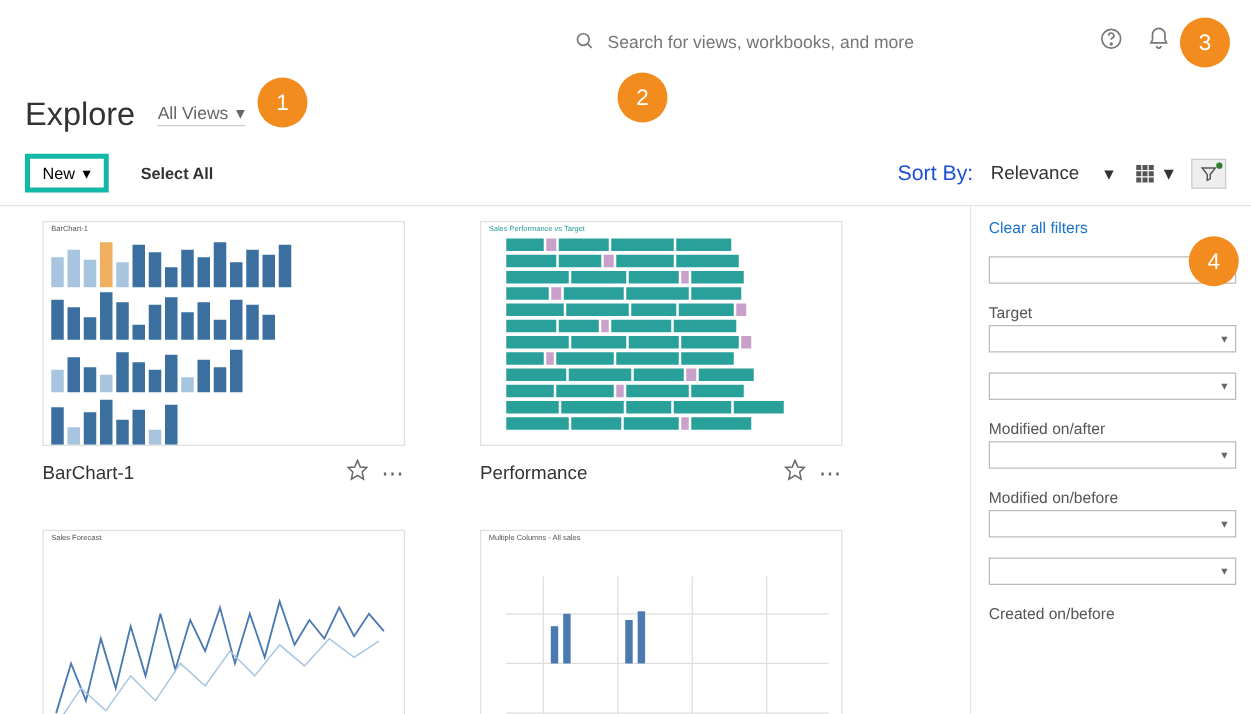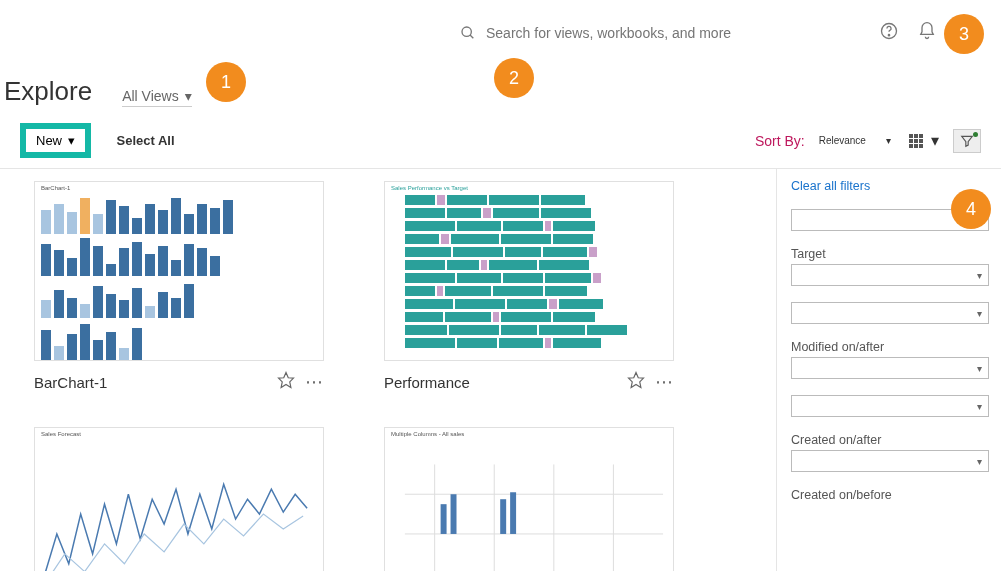--- a/index.html
+++ b/index.html
@@ -7,30 +7,30 @@
 
 .topbar { display: flex; align-items: center; padding: 10px 20px 0 20px; height: 56px; }
 .search-wrap { margin-left: 440px; display: flex; align-items: center; flex: 1; }
 .search-box { display: flex; align-items: center; color: #888; font-size: 14px; }
 .search-box svg { margin-right: 10px; }
 .search-box input { border: none; outline: none; font-size: 14px; color: #666; width: 300px; }
 .top-icons { display: flex; align-items: center; gap: 18px; margin-left: auto; }
 .top-icons .icon { color: #666; cursor: pointer; }
 .avatar { width: 26px; height: 26px; border-radius: 50%; background: linear-gradient(180deg,#8b4513 0%,#5d2f0d 100%); border: 2px solid #f59e0b; display:flex; align-items:center; justify-content:center; color:#fff; font-size:11px; }
 
-.header-row { display: flex; align-items: flex-end; padding: 20px 20px 10px 4px; gap: 30px; }
+.header-row { display: flex; align-items: center; padding: 20px 20px 10px 20px; gap: 18px; }
 .page-title { font-size: 26px; font-weight: 400; color: #333; }
 .view-select { font-size: 14px; color: #666; display: flex; align-items: center; gap: 6px; border-bottom: 1px solid #ccc; padding-bottom: 2px; cursor:pointer; }
 
 .toolbar-row { display:flex; align-items:center; padding: 6px 20px 10px 20px; border-bottom: 1px solid #e5e5e5; }
-.btn-new { border: 6px solid #14b8a6; background:#fff; padding: 4px 10px; font-size: 13px; display:flex; align-items:center; gap:6px; cursor:pointer; }
+.btn-new { border: 4px solid #14b8a6; background:#fff; padding: 4px 10px; font-size: 13px; display:flex; align-items:center; gap:6px; cursor:pointer; }
 .select-all { margin-left: 26px; font-size: 13px; font-weight: 600; color:#333; cursor:pointer; }
 .toolbar-right { margin-left:auto; display:flex; align-items:center; gap:10px; }
-.sortby-label { font-size: 14px; color:#be185d; }
-.sort-select { font-size:10px; color:#333; border:none; display:flex; align-items:center; gap:20px; padding: 2px 4px; cursor:pointer; }
+.sortby-label { font-size: 17px; color:#1d4ed8; }
+.sort-select { font-size:15px; color:#333; border:none; display:flex; align-items:center; gap:20px; padding: 2px 4px; cursor:pointer; }
 .viewmode { display:flex; align-items:center; gap:8px; padding: 2px 4px; cursor:pointer; }
 .grid-icon-box { display:grid; grid-template-columns:repeat(3,4px); grid-template-rows:repeat(3,4px); gap:1px; }
 .grid-icon-box div { background:#555; }
 .filter-btn { border:1px solid #ccc; background:#eee; padding:4px 6px; display:flex; align-items:center; position:relative; cursor:pointer; }
 .filter-btn .dot { position:absolute; top:2px; right:2px; width:5px; height:5px; border-radius:50%; background:#2e7d32; }
 
 .content { display:flex; height: calc(571px - 56px - 60px - 42px); }
 .gallery { flex:1; padding: 12px 0 0 34px; overflow-y:auto; overflow-x:hidden; scrollbar-width:thin; }
 .gallery::-webkit-scrollbar { width:10px; }
 .gallery::-webkit-scrollbar-thumb { background:#ccc; border-radius:5px; }
@@ -368,23 +368,23 @@
       <div class="filter-dd">▾</div>
     </div>
     <div class="filter-group">
       <div class="filter-dd">▾</div>
     </div>
     <div class="filter-group">
       <label>Modified on/after</label>
       <div class="filter-dd">▾</div>
     </div>
     <div class="filter-group">
-      <div class="filter-dd">▾</div>
-    </div>
-    <div class="filter-group">
-      <label>Created on/after</label>
+      <label>Modified on/before</label>
+      <div class="filter-dd">▾</div>
+    </div>
+    <div class="filter-group">
       <div class="filter-dd">▾</div>
     </div>
     <div class="filter-group">
       <label>Created on/before</label>
     </div>
   </div>
 </div>
 
 </body></html>

